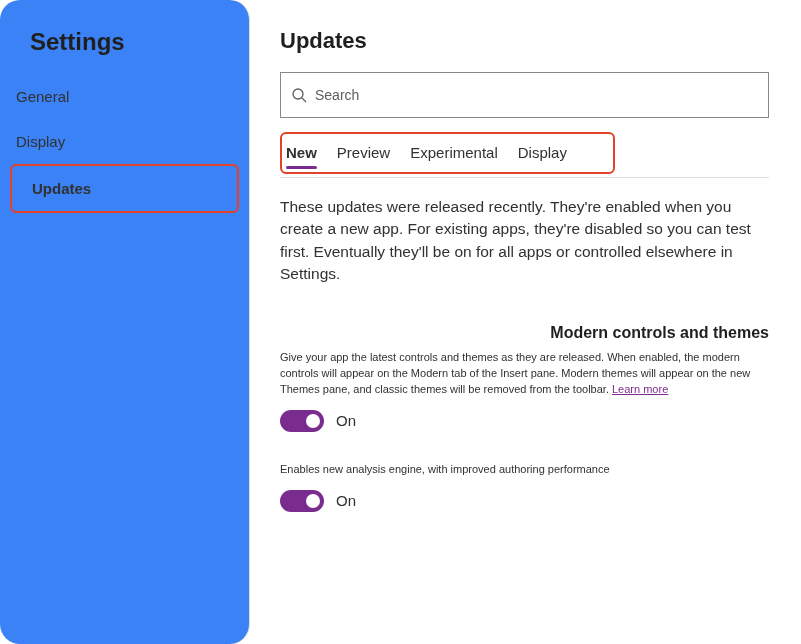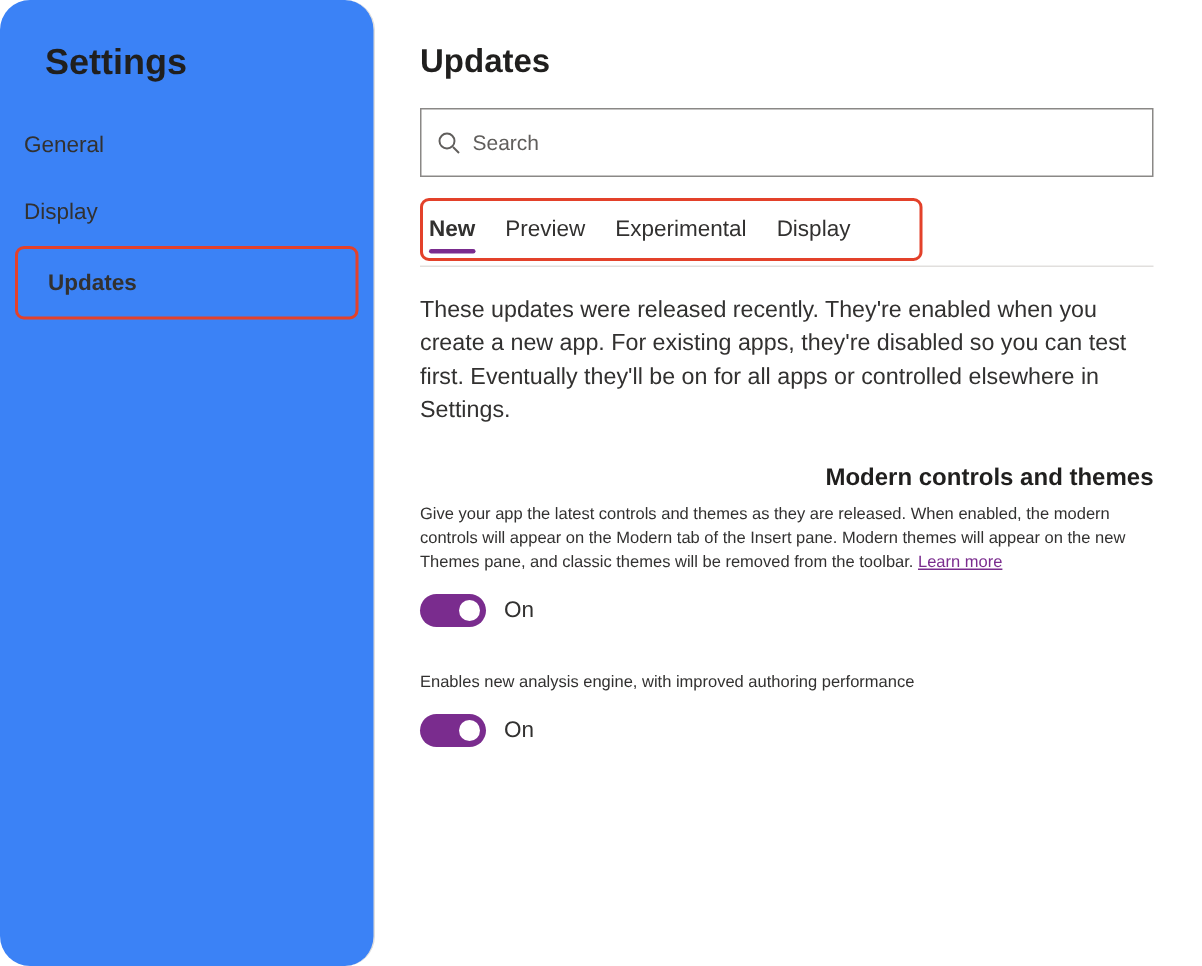--- a/index.html
+++ b/index.html
@@ -116,21 +116,21 @@
       left: 0; right: 0; bottom: -2px;
       height: 3px;
       background: #7a2c8e;
       border-radius: 2px;
     }
 
     .intro {
       font-size: 15.5px;
       line-height: 1.45;
       color: #323130;
-      margin: 18px 0 24px 0;
+      margin: 18px 0 38px 0;
       max-width: 490px;
     }
 
     .setting-block { margin-bottom: 30px; max-width: 490px; }
     .setting-title {
       font-size: 16px;
       font-weight: 600;
       margin-bottom: 8px;
       color: #201f1e;
       text-align: right;

